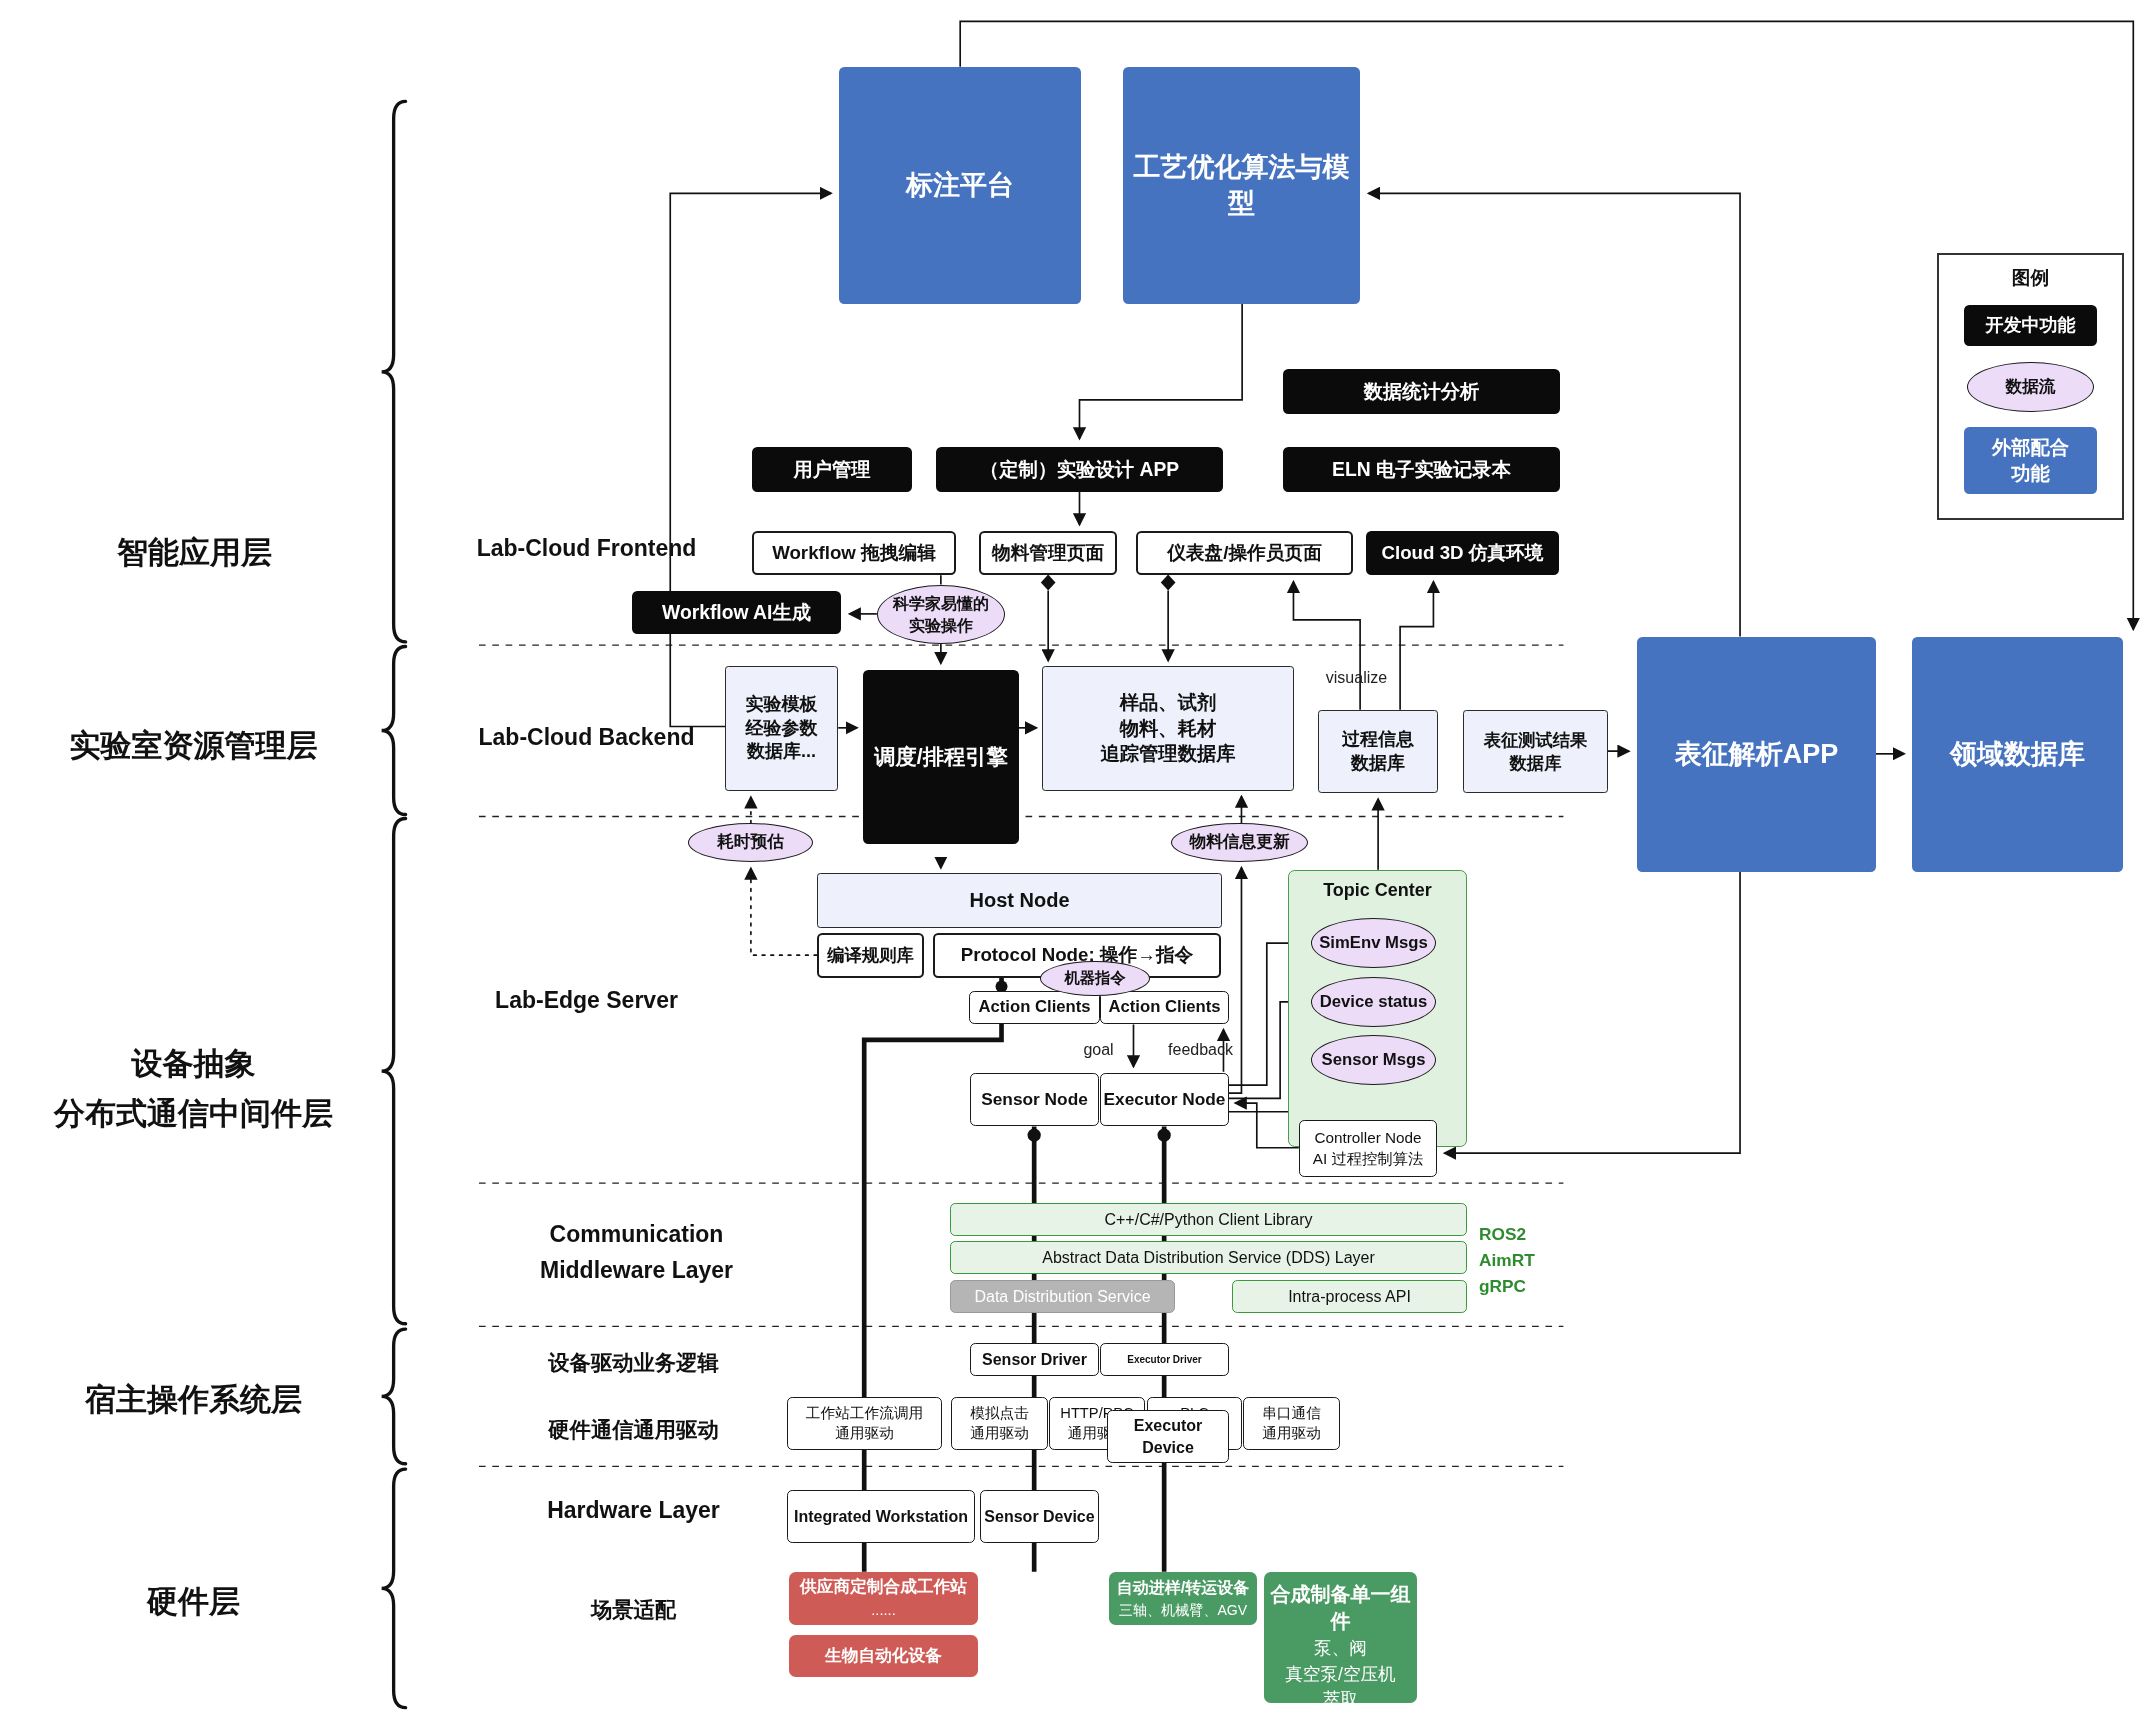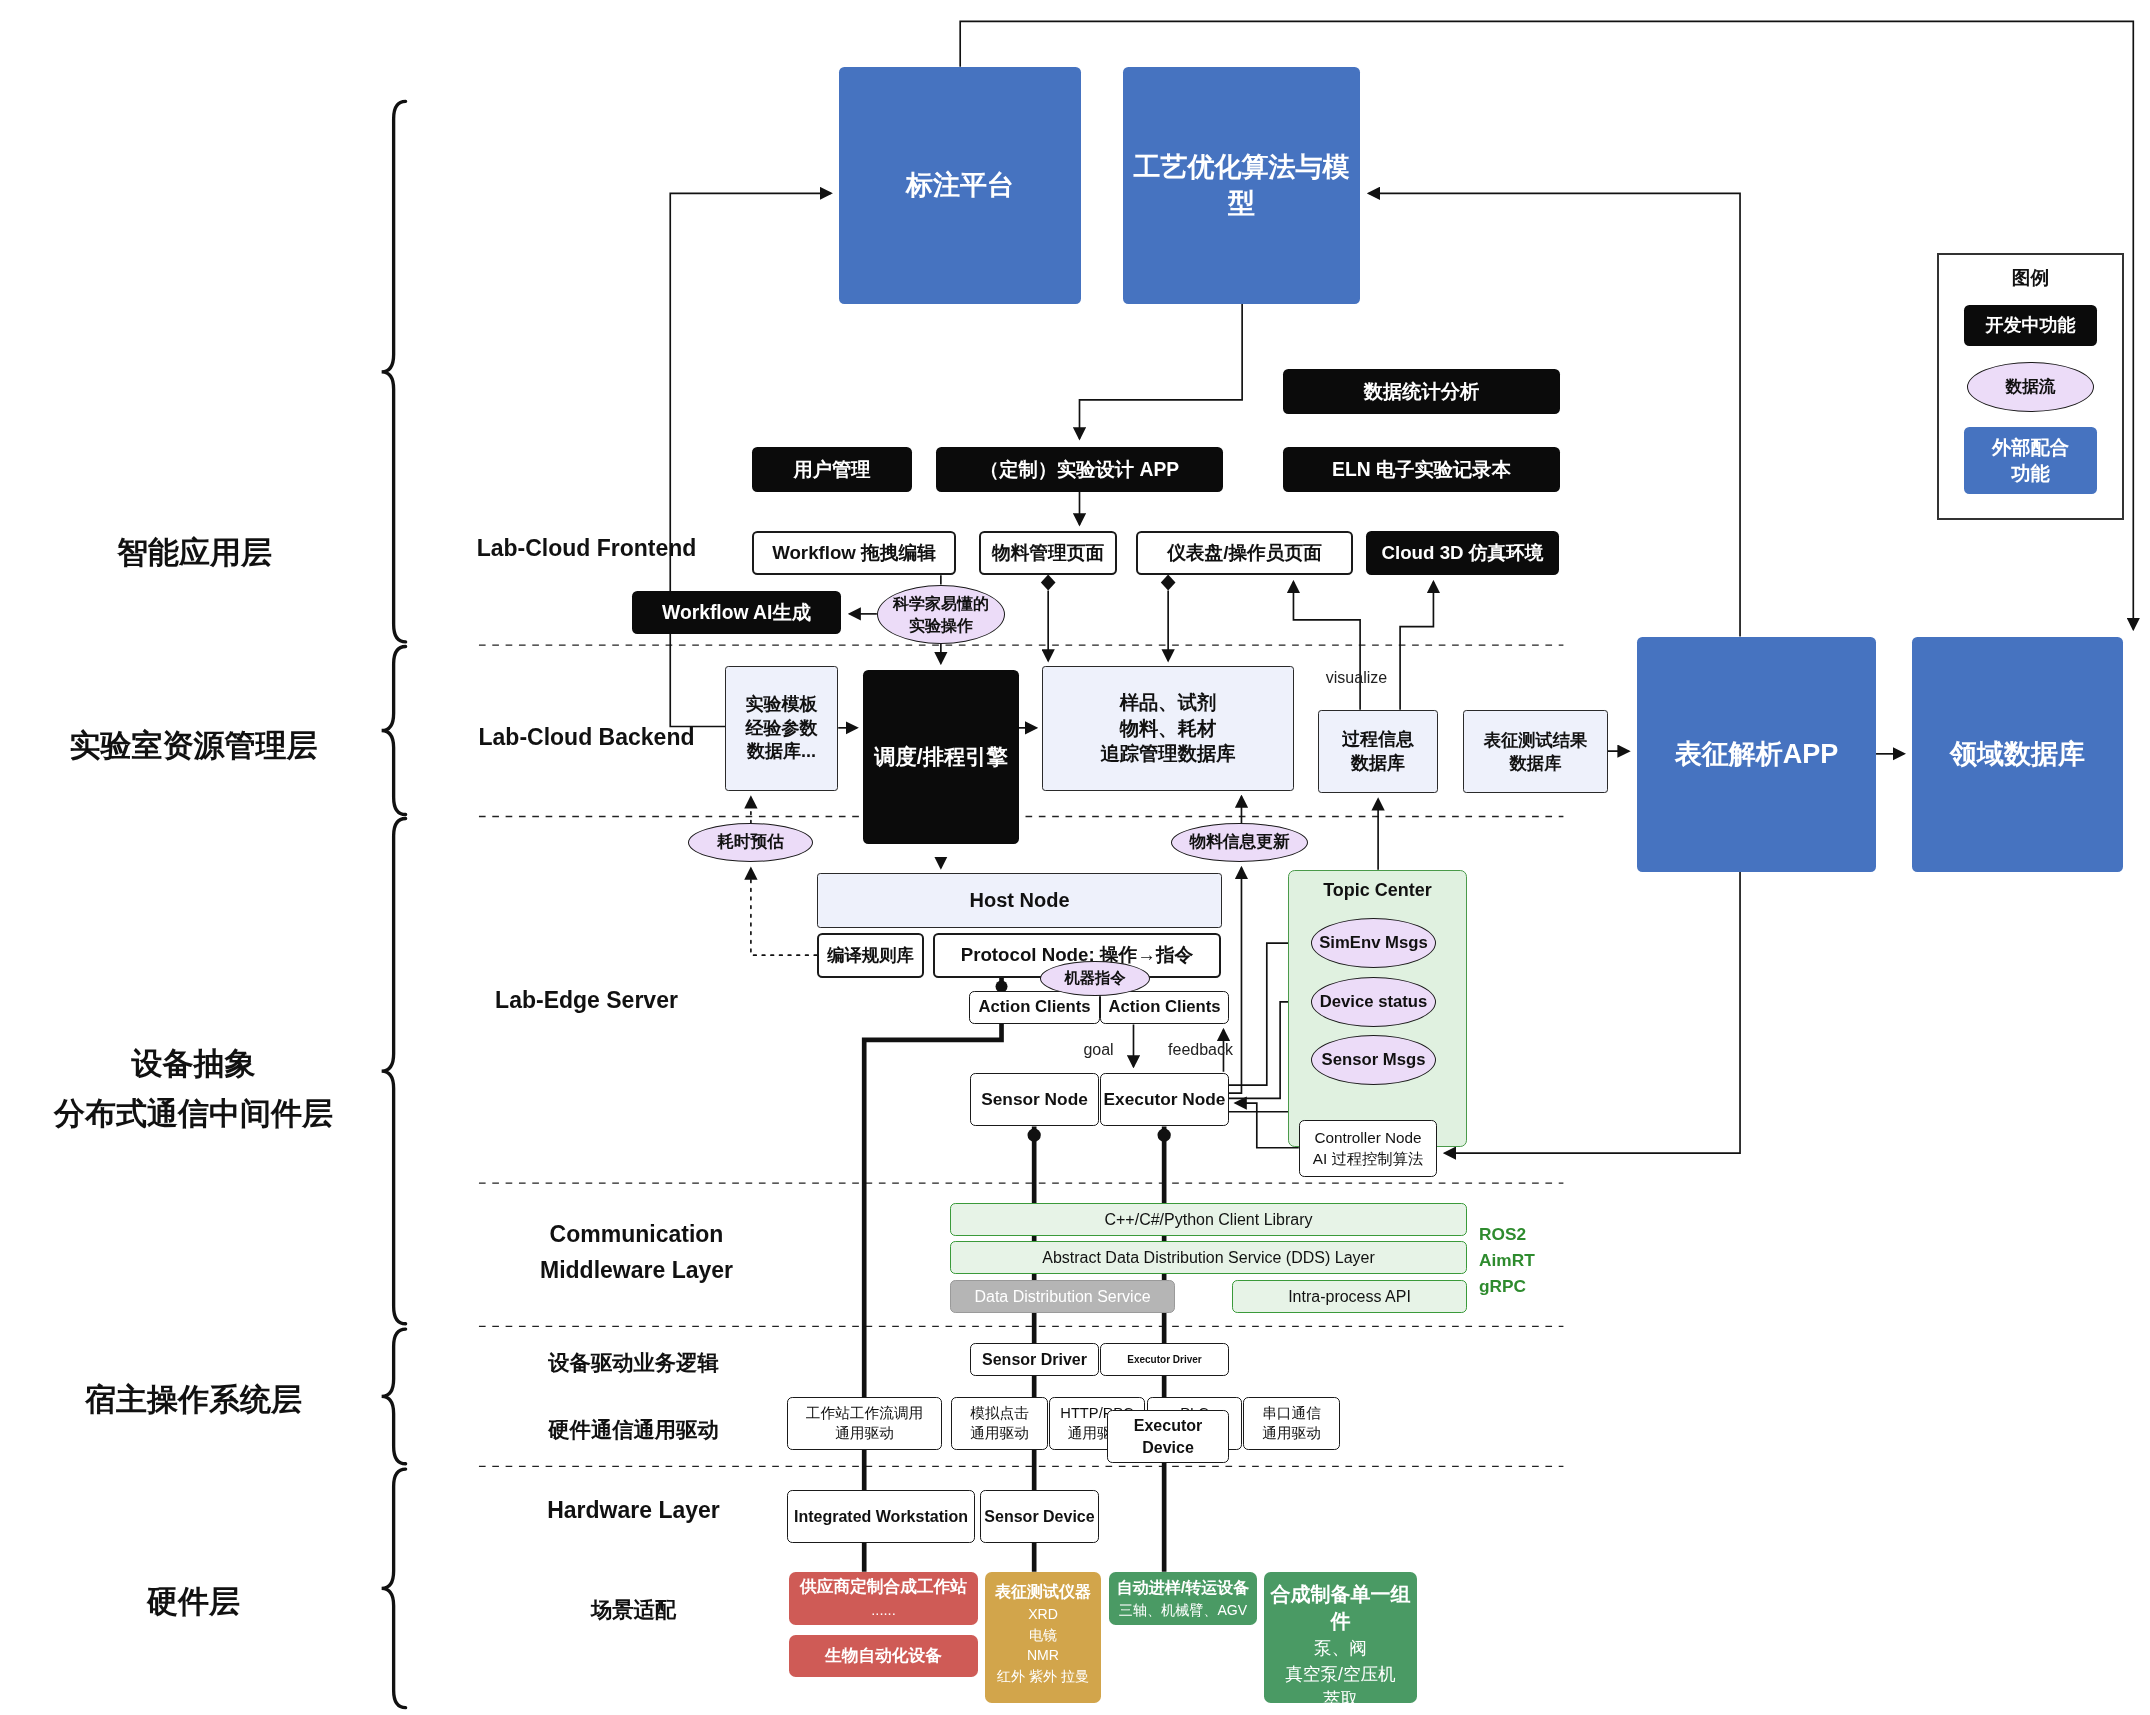--- a/index.html
+++ b/index.html
@@ -204,27 +204,20 @@
 
   <div class="box outline" style="left:787px;top:1490px;width:188px;height:53px;font-size:16px">Integrated Workstation</div>
   <div class="box outline" style="left:980px;top:1490px;width:119px;height:53px;font-size:16px">Sensor Device</div>
   <div class="box outline" style="left:1107px;top:1410px;width:122px;height:53px;font-size:16px">Executor Device</div>
 
   <div class="box red stack" style="left:789px;top:1572px;width:189px;height:53px;font-size:16.7px">
     <span class="t">供应商定制合成工作站</span>
     <span class="b">......</span>
   </div>
   <div class="box red" style="left:789px;top:1635px;width:189px;height:42px;font-size:16.7px;font-weight:700">生物自动化设备</div>
-  <div class="box gold stack" style="left:985px;top:1572px;width:116px;height:131px;font-size:16px;justify-content:flex-start;padding-top:9.3px">
-    <span class="t">表征测试仪器</span>
-    <span class="b">XRD
-电镜
-NMR
-红外 紫外 拉曼</span>
-  </div>
   <div class="box green2 stack" style="left:1109px;top:1572px;width:148px;height:53px;font-size:16px">
     <span class="t">自动进样/转运设备</span>
     <span class="b">三轴、机械臂、AGV</span>
   </div>
   <div class="box green2 stack" style="left:1264px;top:1572px;width:153px;height:131px;font-size:20px;justify-content:flex-start;padding-top:9.3px">
     <span class="t">合成制备单一组件</span>
     <span class="b">泵、阀
 真空泵/空压机
 萃取
 ......</span>

